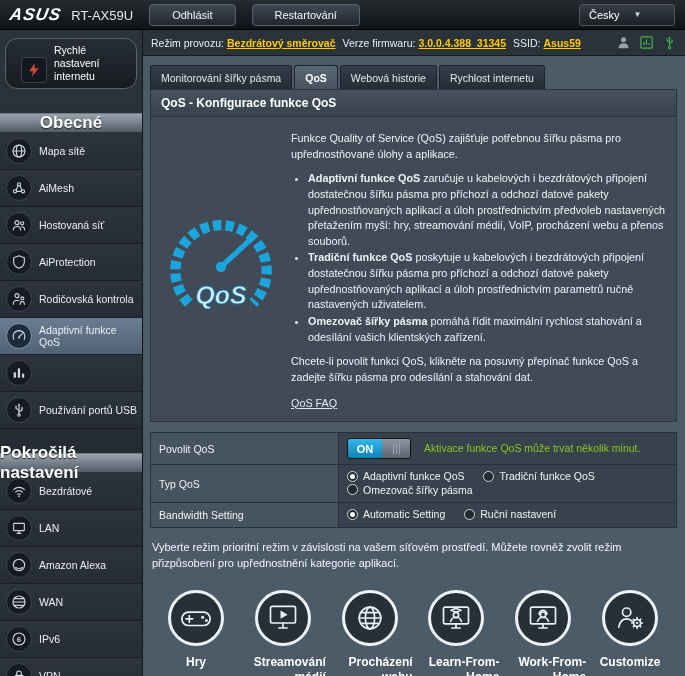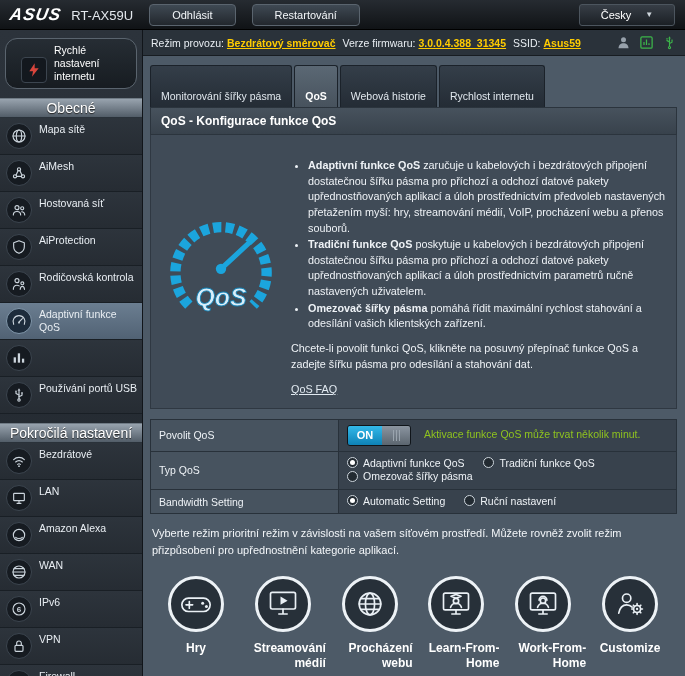--- a/index.html
+++ b/index.html
@@ -6,46 +6,46 @@
   html,body{width:685px;height:676px;overflow:hidden}
   body{background:#10151a;font-family:"Liberation Sans",sans-serif;font-size:11px;color:#e7ecf1}
   .page{width:685px;height:676px;display:flex;flex-direction:column;background:#4d5a67}
 
   
   .topbar{flex:0 0 30px;height:30px;background:linear-gradient(#262b31,#101316);display:flex;align-items:center;padding:0 10px;border-bottom:1px solid #000}
   .brand{display:flex;align-items:baseline}
   .asus-logo{font-style:italic;font-weight:bold;font-size:17px;letter-spacing:1px;color:#fff;transform:skewX(-10deg);display:inline-block}
   .model{color:#e3e8ed;font-size:13px;margin-left:10px}
   .topbtn{background:linear-gradient(#3f4953,#22272d);border:1px solid #5a646e;border-radius:4px;color:#f2f5f8;font-size:11px;font-family:inherit;padding:4px 22px;margin-left:16px;cursor:pointer}
-  .lang{margin-left:auto;background:linear-gradient(#373e46,#1b2025);border:1px solid #4c555e;border-radius:3px;color:#fff;padding:4px 9px;display:flex;align-items:center;justify-content:center;min-width:96px;cursor:pointer}
+  .lang{margin-left:auto;background:linear-gradient(#373e46,#1b2025);border:1px solid #4c555e;border-radius:3px;color:#fff;padding:4px 9px;display:flex;align-items:center;justify-content:flex-start;min-width:96px;cursor:pointer}
   .caret{font-size:8px;color:#cfd6dc;margin-left:14px}
 
   .body{flex:1;display:flex;min-height:0}
 
   
   .sidebar{width:143px;flex:0 0 143px;background:linear-gradient(#2c333b,#21272e);border-right:1px solid #11151a;overflow:hidden}
   .qis{margin:8px 5px 2px;border:1px solid #5a646e;border-radius:12px;background:linear-gradient(#262d34,#171c21);display:flex;align-items:flex-end;gap:7px;padding:5px 15px;cursor:pointer}
   .qis-ico{width:26px;height:26px;flex:0 0 26px;border-radius:4px;background:#13181e;border:1px solid #3c454f;display:flex;align-items:center;justify-content:center}
   .qis-label{font-size:10.5px;line-height:1.25;color:#fff}
-  .nav-section{height:20px;margin-top:9px;background:linear-gradient(#98a3ae,#525d68);display:flex;align-items:center;justify-content:center;font-weight:normal;font-size:14px;color:#fff;text-shadow:0 1px 1px #222;border-top:1px solid #707b85;border-bottom:1px solid #2a323a}
-  .nav-item{display:flex;align-items:flex-start;gap:7px;padding:5px 3px 5px 6px;min-height:36px;border-bottom:1px solid #191f25;background:linear-gradient(#2d343c,#262c33);cursor:pointer}
+  .nav-section{height:20px;margin-top:24px;background:linear-gradient(#98a3ae,#525d68);display:flex;align-items:center;justify-content:center;font-weight:bold;font-size:17px;color:#fff;text-shadow:0 1px 1px #222;border-top:1px solid #707b85;border-bottom:1px solid #2a323a}
+  .nav-item{display:flex;align-items:center;gap:7px;padding:5px 3px 5px 6px;min-height:36px;border-bottom:1px solid #191f25;background:linear-gradient(#2d343c,#262c33);cursor:pointer}
   .nav-item.active{background:linear-gradient(#6b7e91,#516274)}
   .nav-ico{width:26px;height:26px;flex:0 0 26px;border-radius:50%;background:#161b21;border:1px solid #3c454f;display:flex;align-items:center;justify-content:center}
   .nav-item.active .nav-ico{background:#1d2c3c;border-color:#8298ab}
   .nav-label{font-size:10.5px;line-height:1.2;color:#e9eef3}
 
   
   .main{flex:1;display:flex;flex-direction:column;min-width:0;background:#4d5a67;overflow:hidden}
   .statusbar{flex:0 0 26px;height:26px;background:#2a323a;border-bottom:1px solid #171c21;display:flex;align-items:center;padding:0 8px;font-size:10.5px;color:#e9eef3;white-space:nowrap}
   .statuslink{color:#ffcc00;text-decoration:underline;font-weight:bold;margin:0 7px 0 3px;cursor:pointer}
   .status-icons{margin-left:auto;display:flex;gap:8px;align-items:center}
   .status-icons span{display:flex;cursor:pointer}
 
   .tabs{display:flex;gap:2px;margin:9px 8px 0 7px}
-  .tab{background:linear-gradient(#343e49,#242c35);border:1px solid #1b222a;border-bottom:none;color:#e1e8ee;padding:24px 10px 5px;font-size:10.5px;border-radius:3px 3px 0 0;cursor:pointer}
+  .tab{background:linear-gradient(#343e49,#242c35);border:1px solid #1b222a;border-bottom:none;color:#e1e8ee;padding:6px 10px 5px;font-size:10.5px;border-radius:3px 3px 0 0;cursor:pointer}
   .tab.active{background:linear-gradient(#5b6874,#47525d);font-weight:bold;color:#fff}
 
   .titlebar{margin:0 8px 0 7px;background:linear-gradient(#47525d,#38424c);border:1px solid #2b343d;padding:6px 10px;font-weight:bold;font-size:12px;color:#fff}
   .desc{margin:0 8px 0 7px;background:#404b57;border:1px solid #2f3842;border-top:none;padding:14px 10px 10px;display:flex;gap:10px}
   .desc-gauge{flex:0 0 120px;display:flex;align-items:center;justify-content:center}
   .desc-text{flex:1;font-size:10.8px;line-height:1.45;color:#eef2f6}
   .desc-text ul{margin:9px 0 9px 17px}
   .desc-text li{margin-bottom:1px}
   .faq-link{display:inline-block;margin-top:10px;color:#e2eaf1;text-decoration:underline;cursor:pointer}
 
@@ -304,20 +304,21 @@
       <div class="desc">
         <div class="desc-gauge">
           <svg width="112" height="112" viewBox="0 0 108 108">
             <path d="M 23 85 A 44 44 0 1 1 85 85" fill="none" stroke="#1ba5dd" stroke-width="10" stroke-dasharray="8 4"></path>
             <path d="M 54 50 L 80 26" stroke="#1ba5dd" stroke-width="5" stroke-linecap="round"></path>
             <circle cx="54" cy="50" r="5" fill="#1ba5dd"></circle>
             <text x="54" y="86" text-anchor="middle" font-size="24" font-style="italic" font-weight="bold" fill="#d9eefa" stroke="#0e7fb4" stroke-width="0.8" font-family="Liberation Sans, sans-serif">QoS</text>
           </svg>
         </div>
         <div class="desc-text">
+          <p>Funkce Quality of Service (QoS) zajišťuje potřebnou šířku pásma pro upřednostňované úlohy a aplikace.</p>
           <ul>
             <li><b>Adaptivní funkce QoS</b><span> zaručuje u kabelových i bezdrátových připojení dostatečnou šířku pásma pro příchozí a odchozí datové pakety upřednostňovaných aplikací a úloh prostřednictvím předvoleb nastavených přetažením myší: hry, streamování médií, VoIP, procházení webu a přenos souborů.</span></li>
             <li><b>Tradiční funkce QoS</b><span> poskytuje u kabelových i bezdrátových připojení dostatečnou šířku pásma pro příchozí a odchozí datové pakety upřednostňovaných aplikací a úloh prostřednictvím parametrů ručně nastavených uživatelem.</span></li>
             <li><b>Omezovač šířky pásma</b><span> pomáhá řídit maximální rychlost stahování a odesílání vašich klientských zařízení.</span></li>
           </ul>
           <p>Chcete-li povolit funkci QoS, klikněte na posuvný přepínač funkce QoS a zadejte šířku pásma pro odesílání a stahování dat.</p>
           <a class="faq-link">QoS FAQ</a>
         </div>
       </div>
 

